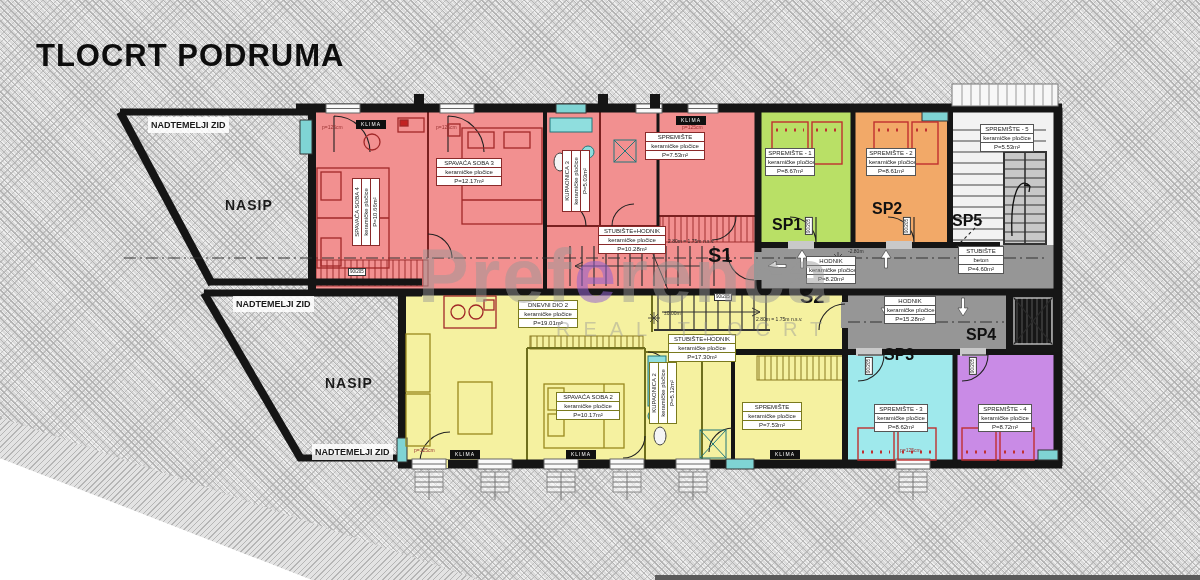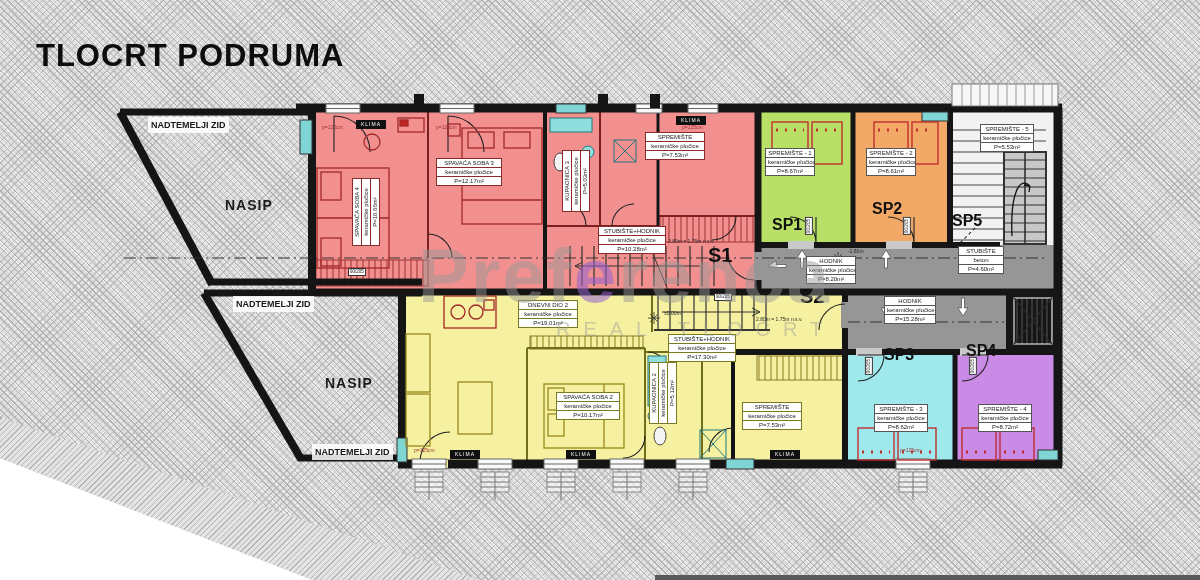--- a/index.html
+++ b/index.html
@@ -426,21 +426,21 @@
     <div class="rl">HODNIK</div>
     <div class="rl">keramičke pločice</div>
     <div class="rl">P=15.28m²</div>
   </div>
 
   <div class="unitcode" style="left:708px;top:244px;">S1</div>
   <div class="unitcode" style="left:800px;top:285px;">S2</div>
   <div class="unitcode sp" style="left:772px;top:216px;">SP1</div>
   <div class="unitcode sp" style="left:872px;top:200px;">SP2</div>
   <div class="unitcode sp" style="left:884px;top:346px;">SP3</div>
-  <div class="unitcode sp" style="left:966px;top:342px;">SP4</div>
+  <div class="unitcode sp" style="left:966px;top:326px;">SP4</div>
   <div class="unitcode sp" style="left:952px;top:212px;">SP5</div>
 
   <div class="klima" style="left:356px;top:120px;">KLIMA</div>
   <div class="klima" style="left:676px;top:116px;">KLIMA</div>
   <div class="klima" style="left:450px;top:450px;">KLIMA</div>
   <div class="klima" style="left:566px;top:450px;">KLIMA</div>
   <div class="klima" style="left:770px;top:450px;">KLIMA</div>
 
   <div class="wdim" style="left:322px;top:124px;">p=125cm</div>
   <div class="wdim" style="left:436px;top:124px;">p=125cm</div>

